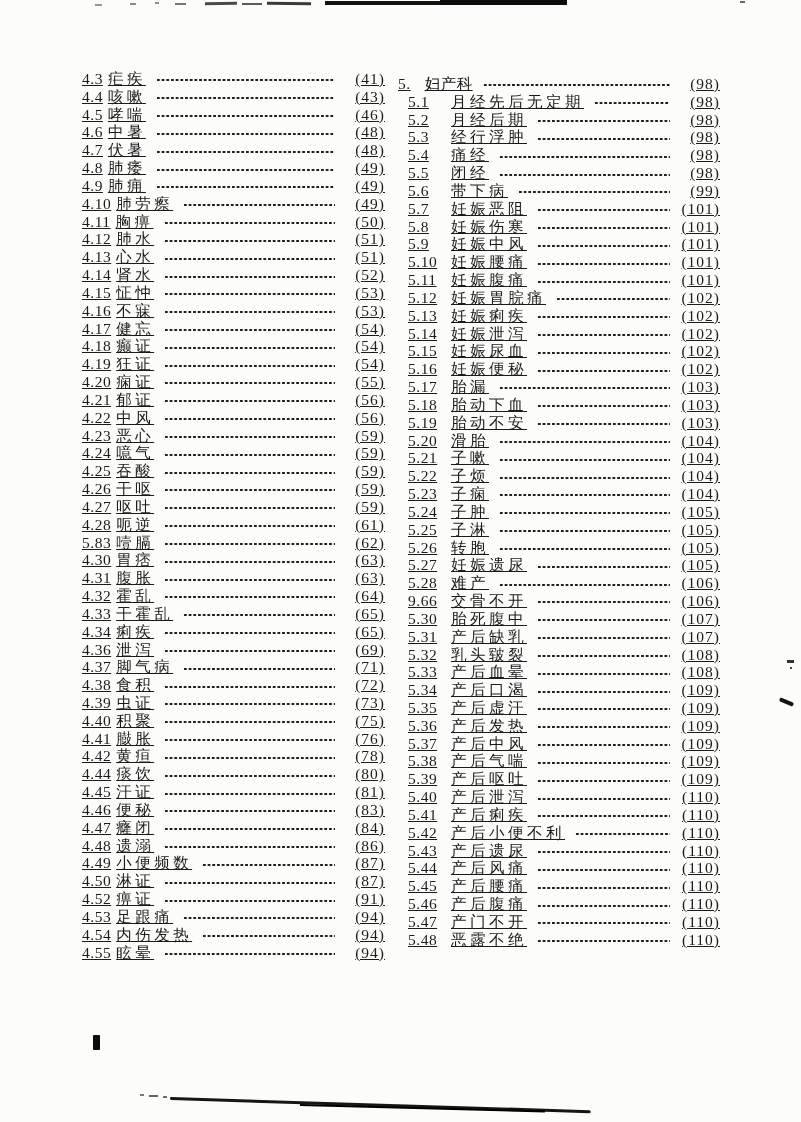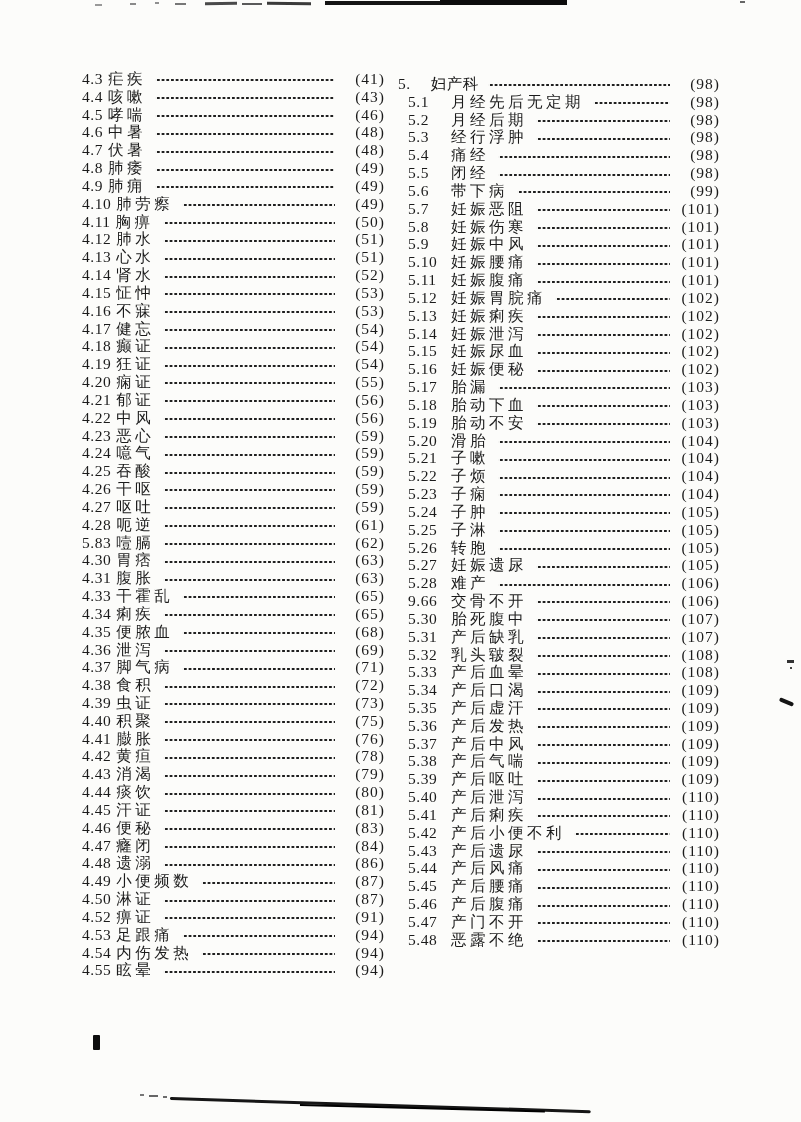--- a/index.html
+++ b/index.html
@@ -1,34 +1,34 @@
 <!DOCTYPE html>
 <html><head>
 <meta charset="utf-8">
 <style>
   html,body{margin:0;padding:0;}
   body{
     width:801px;height:1122px;position:relative;overflow:hidden;
     background:#fcfcfa;color:#1b1b1b;
     font-family:"Liberation Serif","DejaVu Serif",serif;
   }
-  .columns{position:absolute;top:70px;left:82px;display:flex;}
+  .columns{position:absolute;top:70px;left:82px;display:flex;text-decoration:underline;}
   .col{display:flex;flex-direction:column;}
   .col-left{width:303px;}
   .col-right{width:312px;margin-left:23px;padding-top:5px;}
   .toc-group + .toc-group{margin-top:20px;}
   .toc-row{
     display:flex;align-items:baseline;height:17.83px;line-height:17.83px;
     font-size:15.5px;white-space:nowrap;
   }
   .num{flex:0 0 auto;letter-spacing:0.5px;}
   .col-right .num{min-width:38px;}
   .section-row .num{min-width:0;margin-left:-10px;margin-right:2px;}
   .title{flex:0 0 auto;margin-left:5px;letter-spacing:3.5px;}
-  .section-row .title{letter-spacing:0.5px;margin-left:18px;}
+  .section-row .title{letter-spacing:0.5px;margin-left:12px;}
   .dots{
     flex:1 1 auto;align-self:center;height:8px;min-width:12px;
     margin:3px 4px 0 9px;
     background-image:radial-gradient(circle,#1c1c1c 1.05px,rgba(0,0,0,0) 1.45px);
     background-size:4.7px 8px;background-repeat:repeat-x;background-position:1px 50%;
   }
   .pagenum{flex:0 0 auto;width:46px;text-align:right;letter-spacing:1px;}
 
   
   .artifact{position:absolute;background:#111;}
@@ -248,38 +248,38 @@
     <span class="dots"></span>
     <span class="pagenum">(63)</span>
   </div>
         <div class="toc-row">
     <span class="num">4.31</span>
     <span class="title">腹胀</span>
     <span class="dots"></span>
     <span class="pagenum">(63)</span>
   </div>
         <div class="toc-row">
+    <span class="num">4.32</span>
+    <span class="title">霍乱</span>
+    <span class="dots"></span>
+    <span class="pagenum">(64)</span>
+  </div>
+        <div class="toc-row">
     <span class="num">4.33</span>
     <span class="title">干霍乱</span>
     <span class="dots"></span>
     <span class="pagenum">(65)</span>
   </div>
         <div class="toc-row">
     <span class="num">4.34</span>
     <span class="title">痢疾</span>
     <span class="dots"></span>
     <span class="pagenum">(65)</span>
   </div>
         <div class="toc-row">
-    <span class="num">4.35</span>
-    <span class="title">便脓血</span>
-    <span class="dots"></span>
-    <span class="pagenum">(68)</span>
-  </div>
-        <div class="toc-row">
     <span class="num">4.36</span>
     <span class="title">泄泻</span>
     <span class="dots"></span>
     <span class="pagenum">(69)</span>
   </div>
         <div class="toc-row">
     <span class="num">4.37</span>
     <span class="title">脚气病</span>
     <span class="dots"></span>
     <span class="pagenum">(71)</span>
@@ -306,26 +306,20 @@
     <span class="num">4.41</span>
     <span class="title">臌胀</span>
     <span class="dots"></span>
     <span class="pagenum">(76)</span>
   </div>
         <div class="toc-row">
     <span class="num">4.42</span>
     <span class="title">黄疸</span>
     <span class="dots"></span>
     <span class="pagenum">(78)</span>
-  </div>
-        <div class="toc-row">
-    <span class="num">4.43</span>
-    <span class="title">消渴</span>
-    <span class="dots"></span>
-    <span class="pagenum">(79)</span>
   </div>
         <div class="toc-row">
     <span class="num">4.44</span>
     <span class="title">痰饮</span>
     <span class="dots"></span>
     <span class="pagenum">(80)</span>
   </div>
         <div class="toc-row">
     <span class="num">4.45</span>
     <span class="title">汗证</span>

